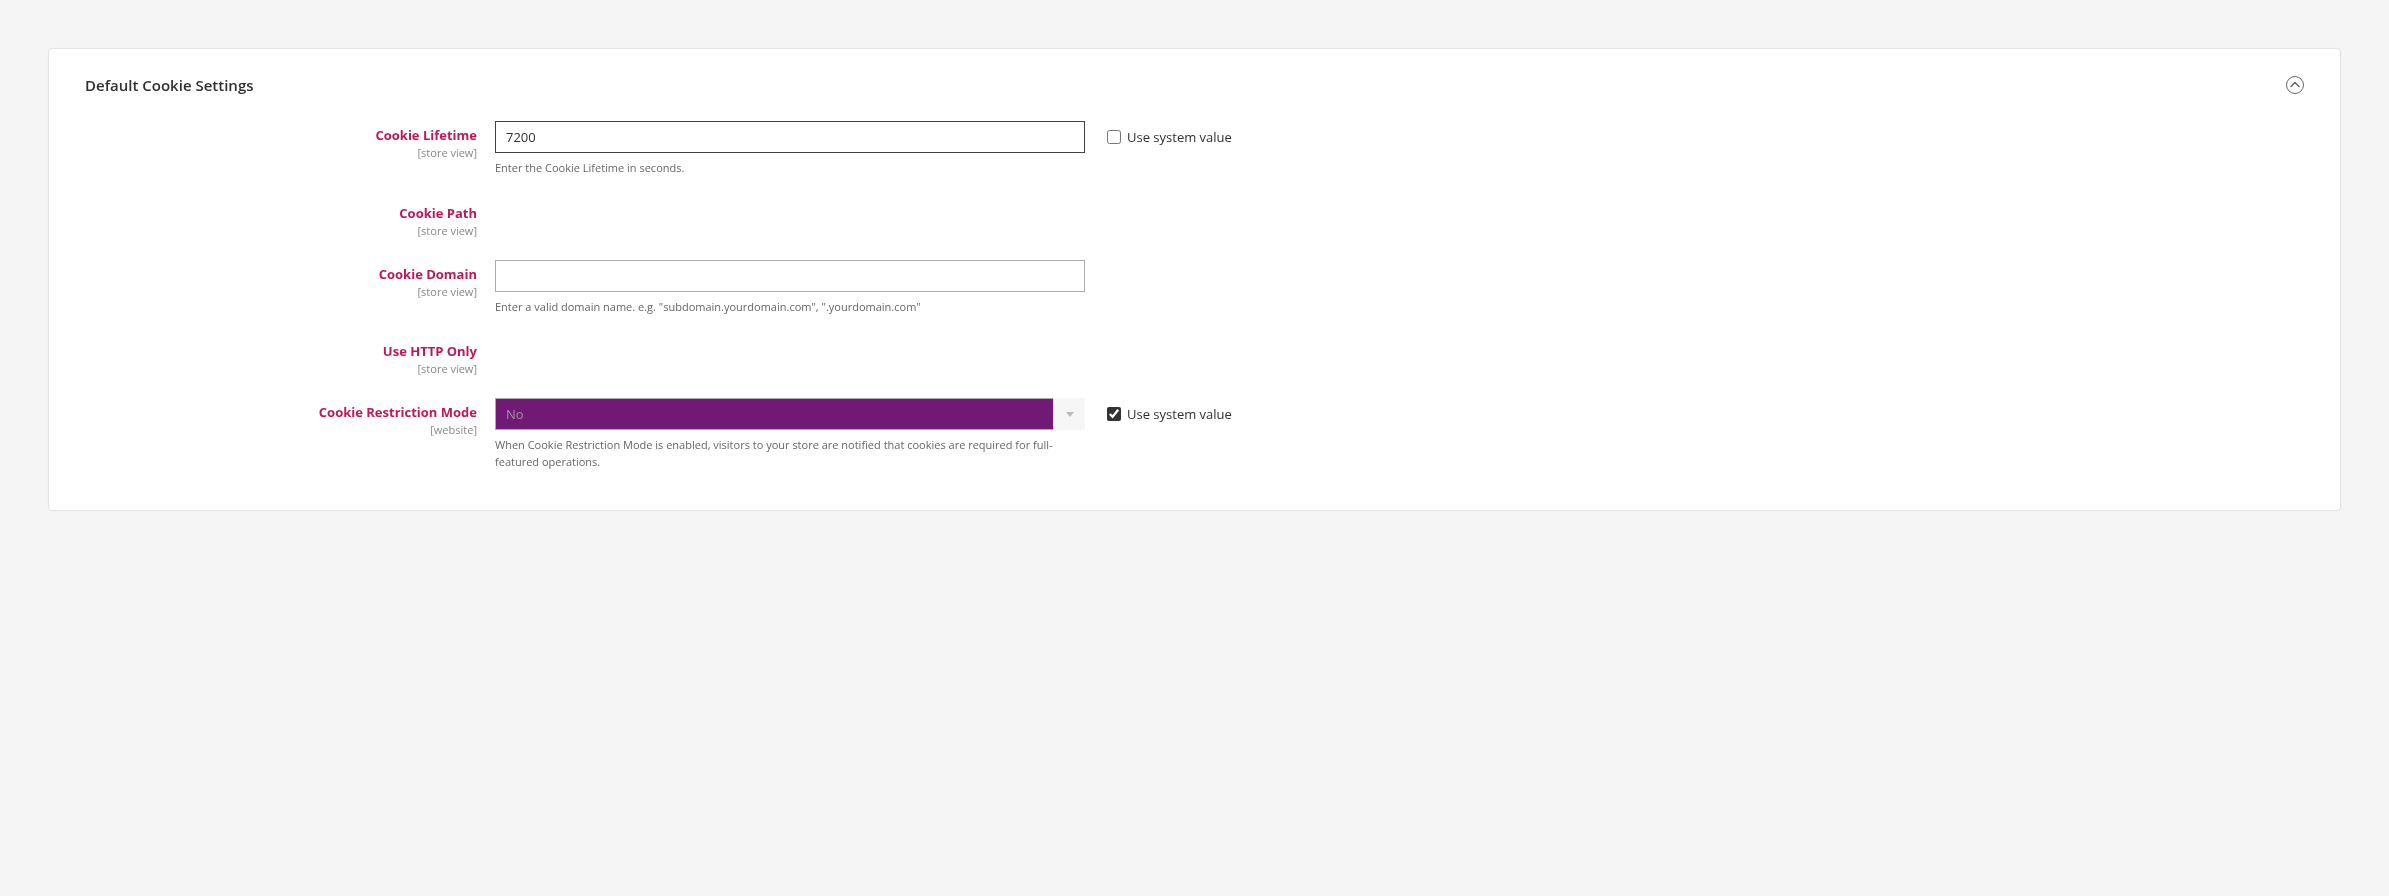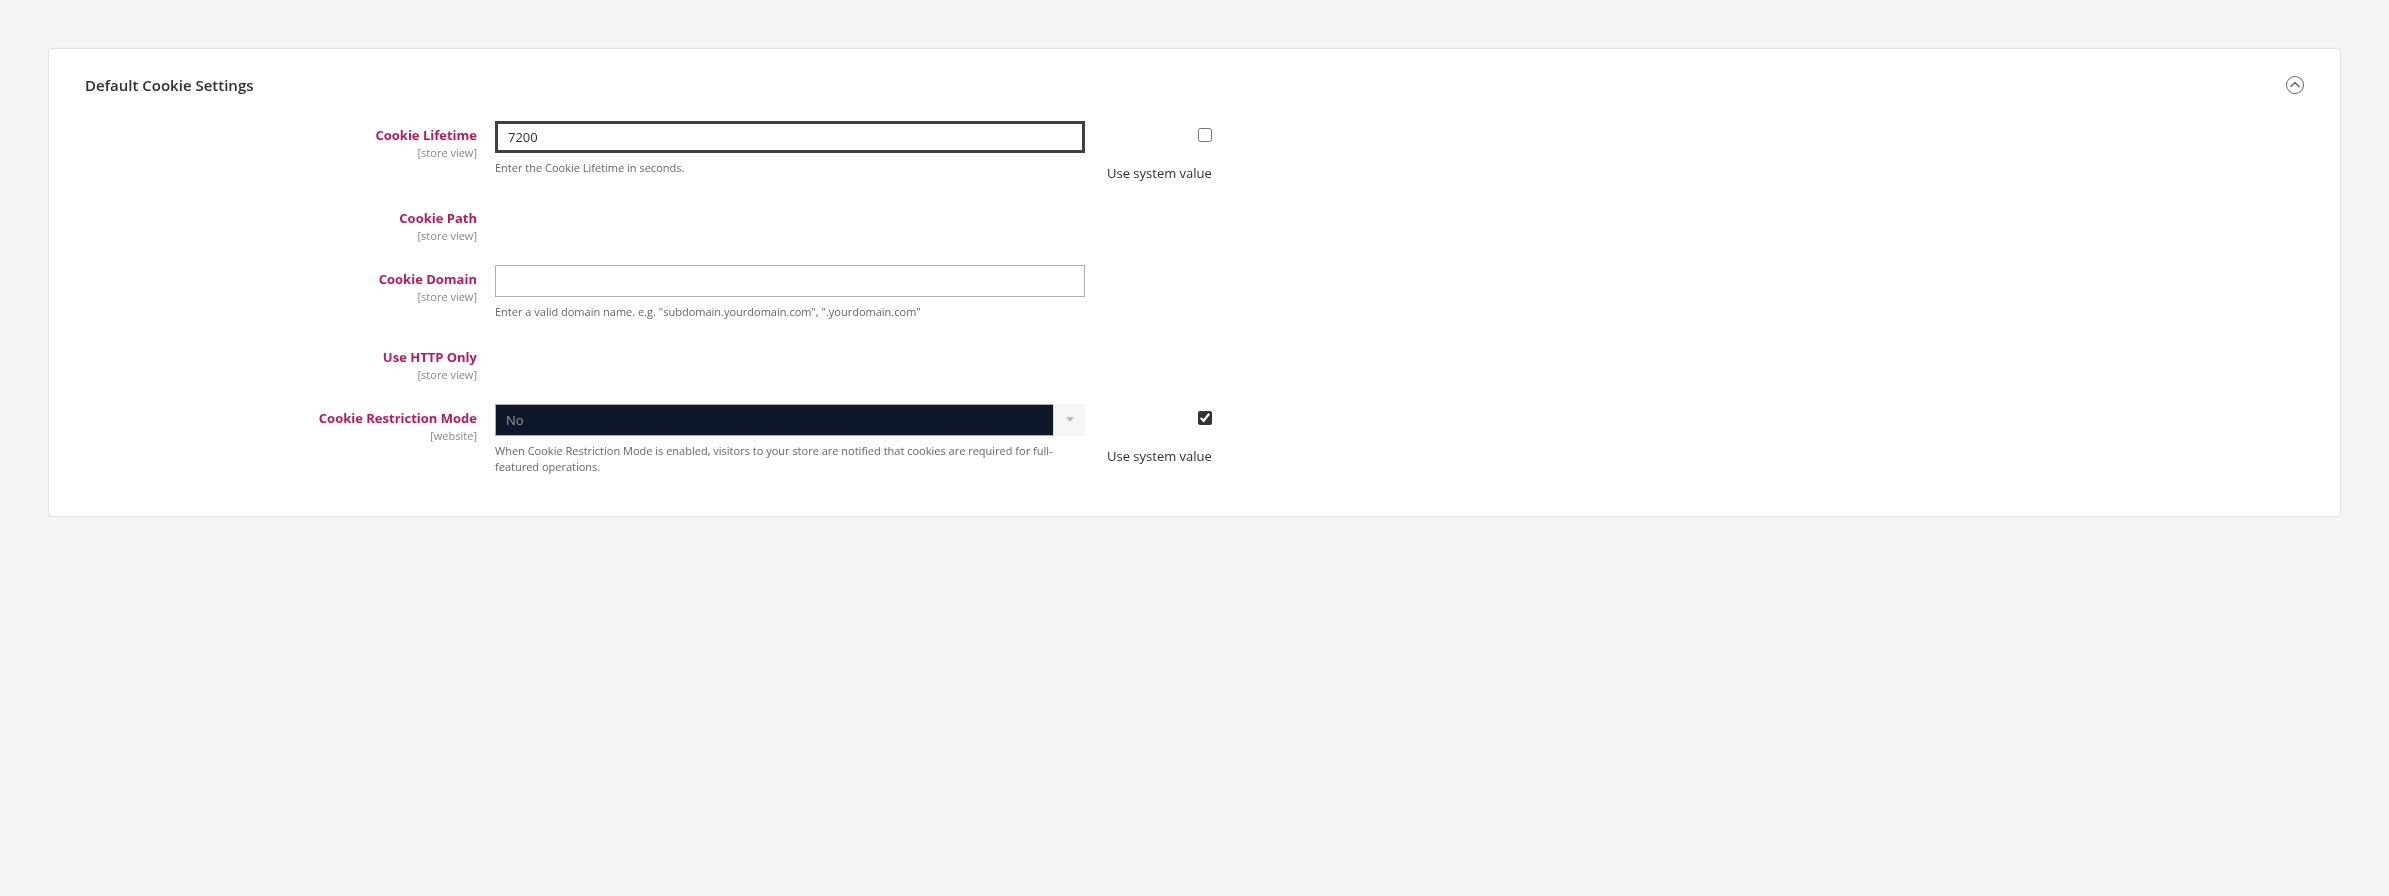--- a/index.html
+++ b/index.html
@@ -74,57 +74,56 @@
     flex-shrink: 0;
   }
   .field-extra-col {
     padding-left: 22px;
     padding-top: 7px;
     display: flex;
     align-items: center;
   }
   .field-extra-col label {
     display: flex;
-    align-items: flex-end;
-    gap: 22px;
+    align-items: center;
+    gap: 6px;
     font-size: 13px;
     color: #303030;
     cursor: pointer;
-    flex-direction: column;
   }
   input[type="text"] {
     width: 100%;
     height: 32px;
     padding: 0 10px;
     border: 1px solid #adadad;
     font-size: 13px;
     color: #303030;
     font-family: inherit;
     outline: none;
   }
   input[type="text"].focused {
-    border: 3px solid #404040;
+    border: 1px solid #404040;
   }
   .select-wrap {
     position: relative;
     width: 100%;
   }
   .select-display {
     width: 100%;
     height: 32px;
     border: 1px solid #adadad;
     display: flex;
     align-items: center;
     padding: 0 10px;
     font-size: 13px;
     background: #fff;
     cursor: pointer;
   }
   .select-display.disabled {
-    background: #0f172a;
+    background: #701a75;
     color: #999;
     cursor: default;
   }
   .select-btn {
     position: absolute;
     right: 0;
     top: 0;
     width: 32px;
     height: 32px;
     border-left: 1px solid #adadad;

